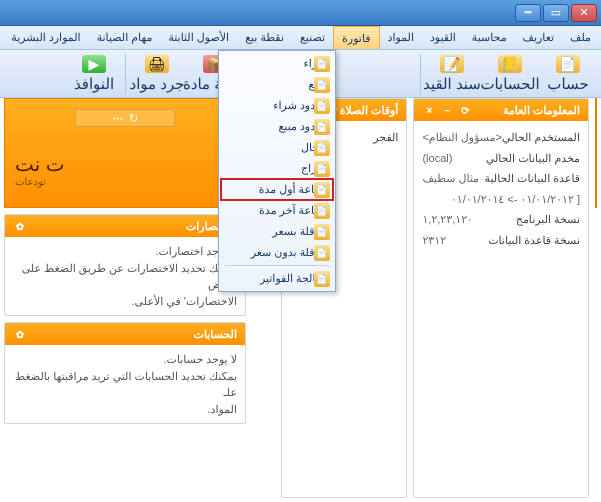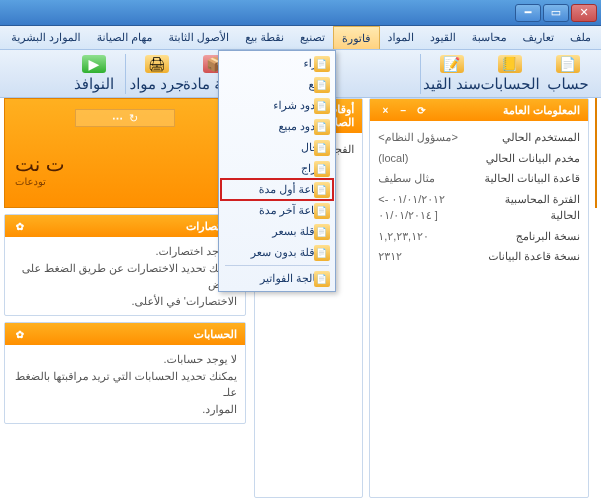--- a/index.html
+++ b/index.html
@@ -154,21 +154,20 @@
           </div>
         <div class="row">
             <span class="k">مخدم البيانات الحالي</span>
             <span class="v">(local)</span>
           </div>
         <div class="row">
             <span class="k">قاعدة البيانات الحالية</span>
             <span class="v">مثال سطيف</span>
           </div>
         <div class="row">
-            <span class="k">الفترة المحاسبية الحالية</span>
             <span class="v">٠١/٠١/٢٠١٢ -&gt; ٠١/٠١/٢٠١٤ ]</span>
           </div>
         <div class="row">
             <span class="k">نسخة البرنامج</span>
             <span class="v">١,٢,٢٣,١٢٠</span>
           </div>
         <div class="row">
             <span class="k">نسخة قاعدة البيانات</span>
             <span class="v">٢٣١٢</span>
           </div>
@@ -222,21 +221,21 @@
     <div class="panel">
       <div class="panel-header">
         <span>الحسابات</span>
         <div class="tools">
             <span class="tool">✿</span>
           </div>
       </div>
       <div class="panel-body">
         <div>لا يوجد حسابات.</div>
         <div>يمكنك تحديد الحسابات التي تريد مراقبتها بالضغط علـ</div>
-        <div>الموارد.</div>
+        <div>المواد.</div>
       </div>
     </div>
   </div>
 </div>
 
 <div class="dropdown">
   <div class="dditem">
       <span class="ddico">📄</span>
       <span>شراء</span>
     </div>

